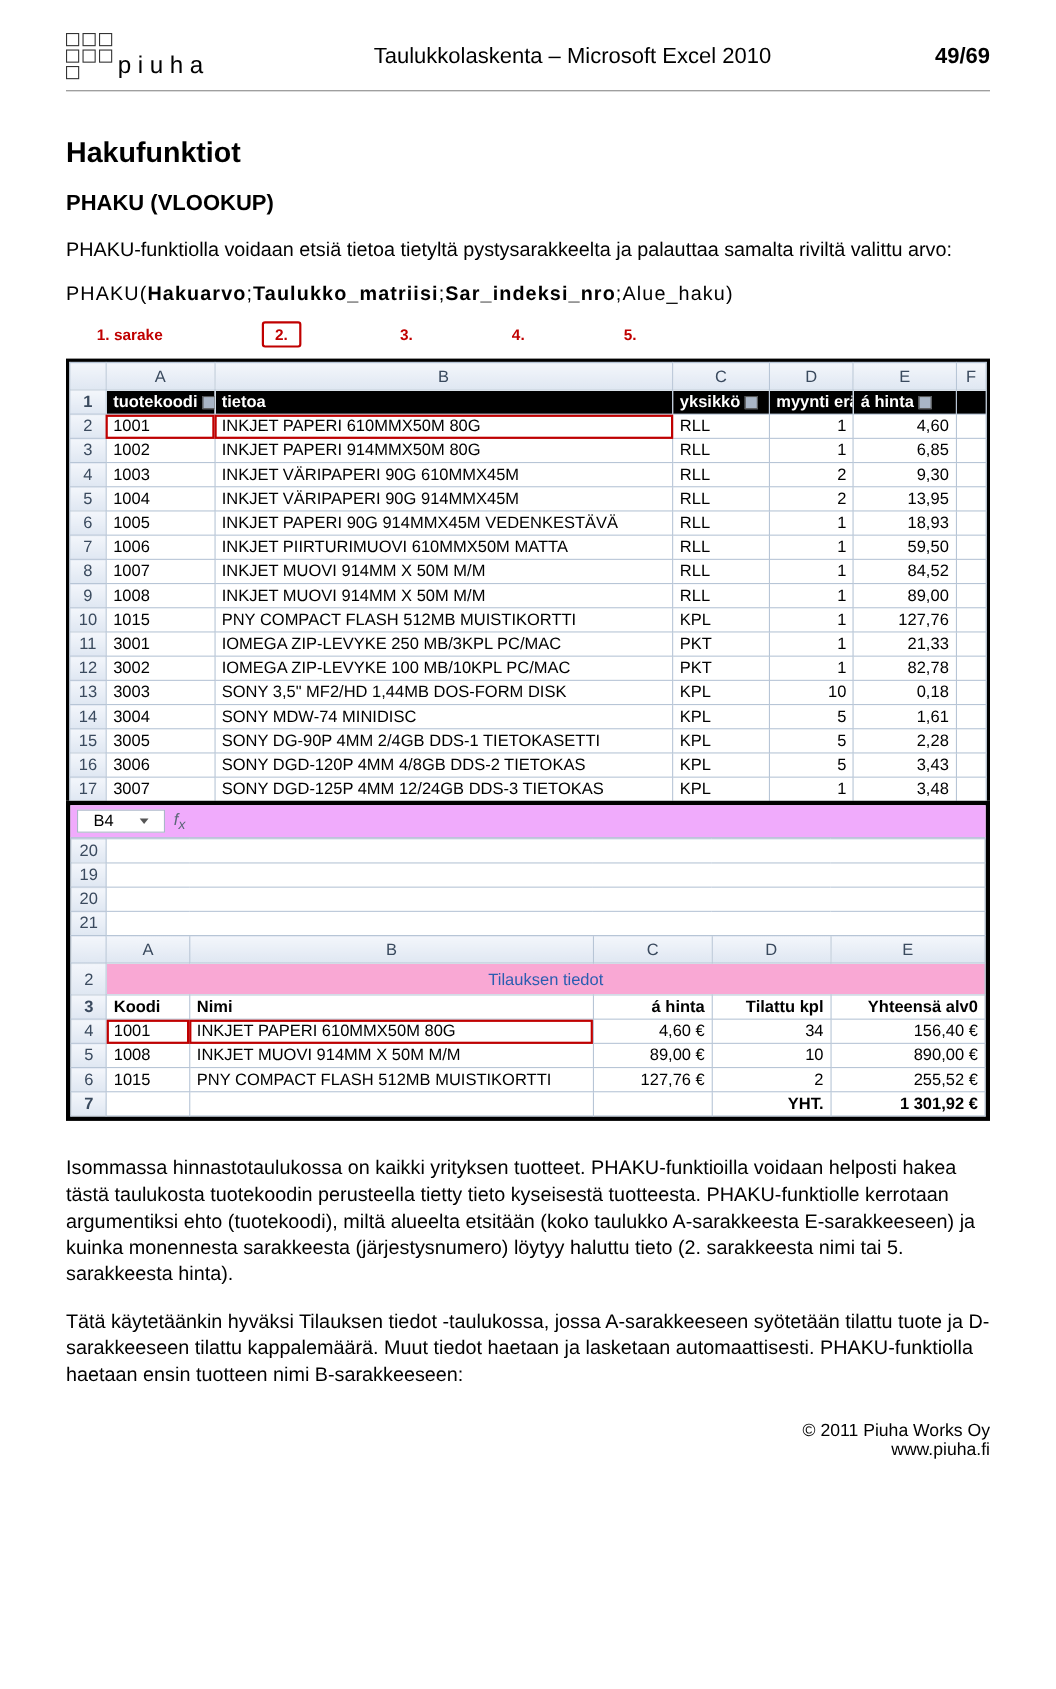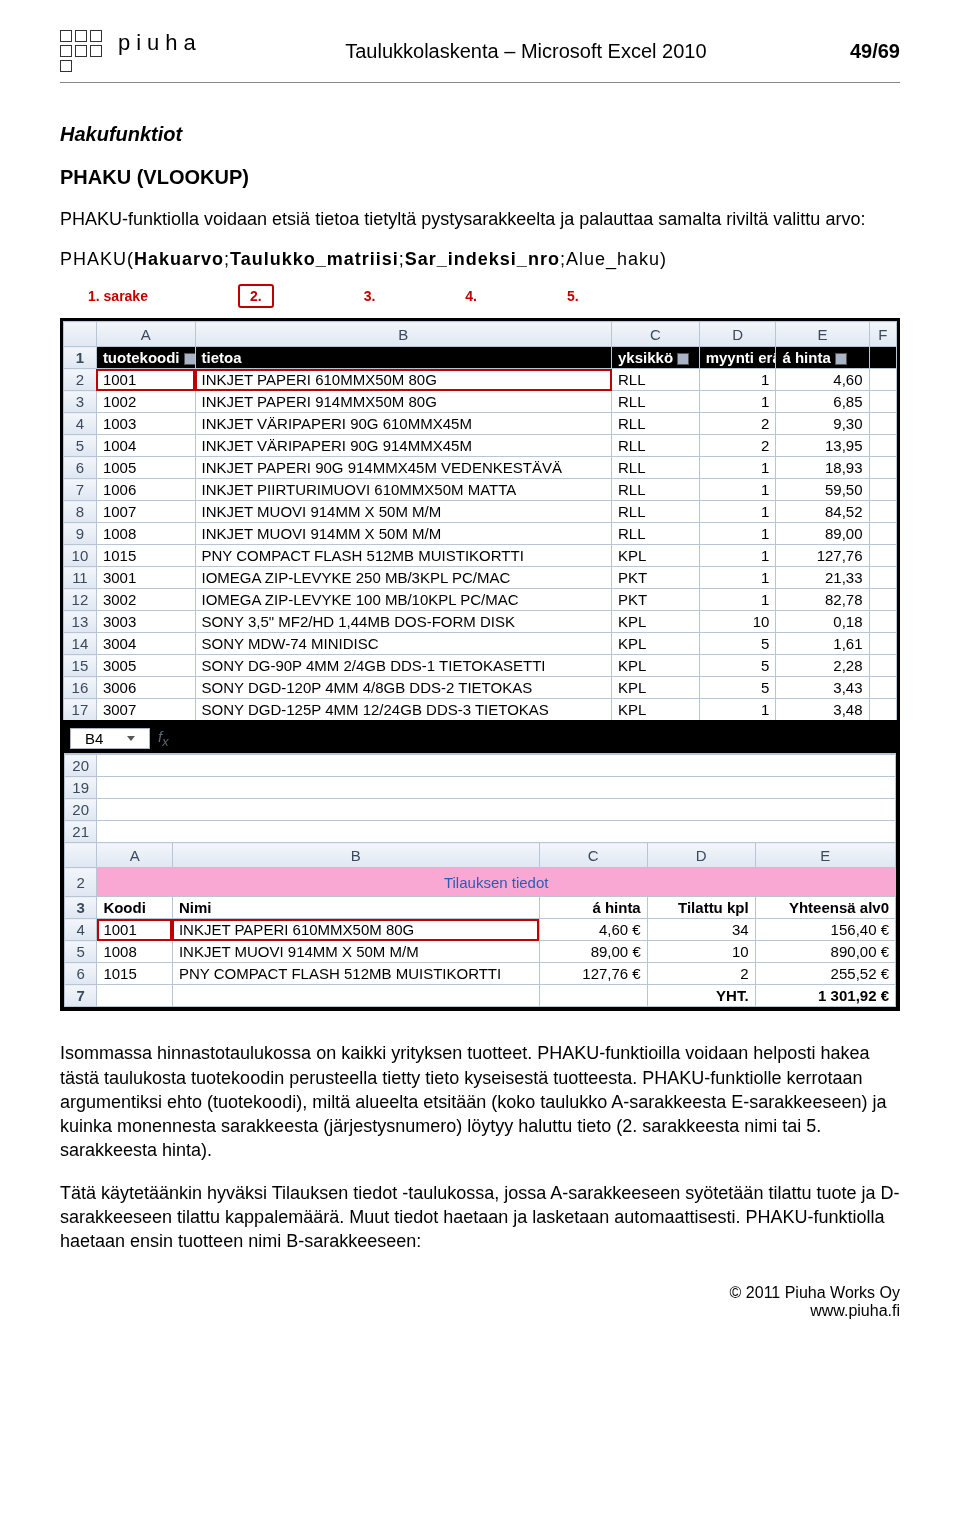--- a/index.html
+++ b/index.html
@@ -16,22 +16,22 @@
   .header {
     display: flex;
     align-items: center;
     justify-content: space-between;
     border-bottom: 1px solid #888;
     padding-bottom: 10px;
     margin-bottom: 40px;
   }
   .logo-block {
     display: flex;
-    align-items: flex-start;
-    gap: 16px;
+    align-items: flex-end;
+    gap: 5px;
   }
   .logo-grid {
     display: grid;
     grid-template-columns: repeat(3, 12px);
     grid-template-rows: repeat(3, 12px);
     gap: 3px;
   }
   .logo-grid span {
     display: block;
     width: 12px; height: 12px;
@@ -45,23 +45,22 @@
   }
   .header-title {
     font-weight: normal;
     font-size: 20px;
   }
   .page-num {
     font-size: 20px;
     font-weight: bold;
   }
   h2.section {
-    font-style: italic;
     font-weight: bold;
-    font-size: 20px;
+    font-size: 26px;
     margin: 30px 0 20px 0;
   }
   h3.sub {
     font-weight: bold;
     font-size: 20px;
     margin: 0 0 18px 0;
   }
   p.body {
     font-size: 18px;
     line-height: 1.35;
@@ -141,21 +140,21 @@
     outline: 2px solid #c00000;
     outline-offset: -2px;
   }
   
   .fbar {
     display:flex;
     align-items:center;
     gap:8px;
     padding:4px 6px;
     border-bottom:1px solid #b7c5d6;
-    background:#000000;
+    background:#f0abfc;
     font-size:15px;
   }
   .fbar .cellref {
     border:1px solid #aab6c8;
     background:#fff;
     padding:1px 14px;
     min-width:50px;
     display:flex;
     align-items:center;
     justify-content:space-between;

